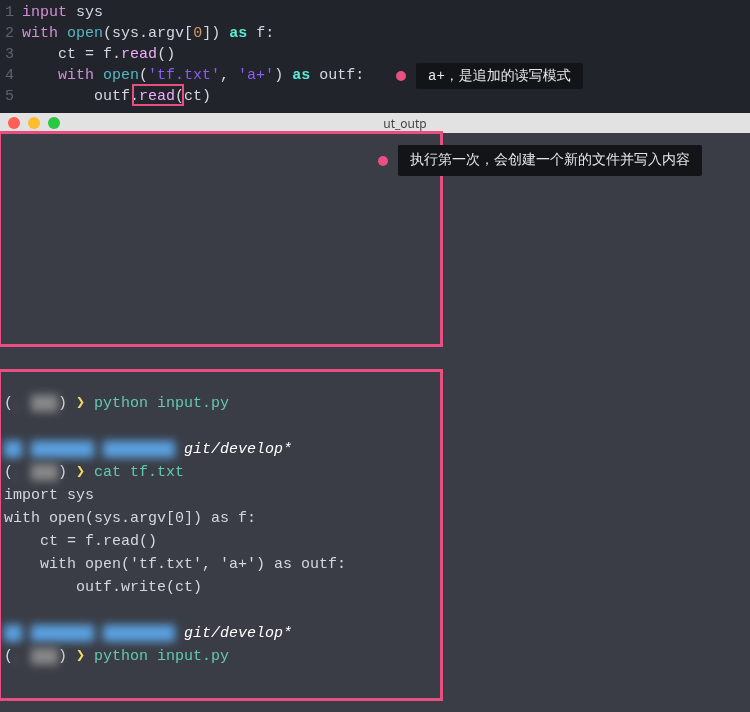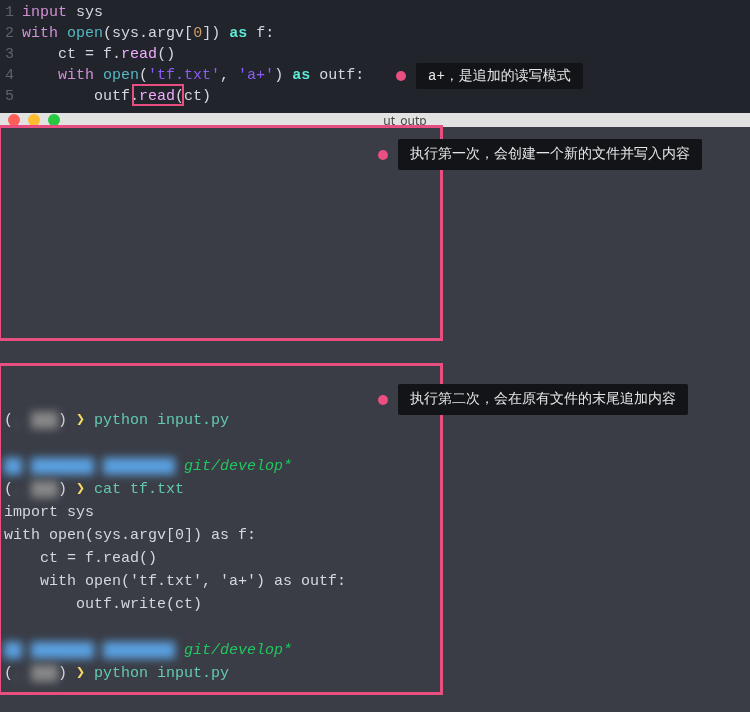--- a/index.html
+++ b/index.html
@@ -60,21 +60,21 @@
     border-radius: 2px;
     white-space: nowrap;
   }
   .hl-box {
     position: absolute;
     border: 2px solid #e84f80;
     pointer-events: none;
   }
 
   .titlebar {
-    height: 14px;
+    height: 20px;
     background: #e2e2e2;
     display: flex;
     align-items: center;
     padding: 0 8px;
     gap: 8px;
   }
   .tl-btn {
     width: 12px; height: 12px; border-radius: 50%;
   }
   .tl-close { background: #ff5f57; }
@@ -95,21 +95,21 @@
     color: #d4d7df;
     padding: 6px 4px 12px 4px;
     font-size: 15px;
     line-height: 23px;
     white-space: pre;
   }
   .tline { white-space: pre; }
   .prompt-paren { color: #d4d7df; }
   .prompt-arrow { color: #f6da64; }
   .prompt-cmd { color: #64c9ae; margin-top: 9px; }
-  .git-tag { color: #22c55e; font-style: italic; }
+  .git-tag { color: #ffffff; font-style: italic; }
   .blur {
     filter: blur(4px);
     color: #5aa0e0;
   }
   .blur-gray { filter: blur(4px); color: #888; }
   .out { color: #d4d7df; }
 
   .term-highlight {
     position: absolute;
     border: 3px solid #e84f80;
@@ -149,19 +149,15 @@
   <div class="term-highlight" style="top:-2px; left:-2px; width:445px; height:216px;"></div>
   
   <div class="term-highlight" style="top:236px; left:-2px; width:445px; height:332px;"></div>
 
   
   <div class="annot" style="top:12px; left:378px;text-align:center;">
     <span class="dot"></span>
     <span class="annot-box">执行第一次，会创建一个新的文件并写入内容</span>
   </div>
   
-  <div class="annot" style="top:257px; left:378px;">
-    <span class="dot"></span>
-    <span class="annot-box">执行第二次，会在原有文件的末尾追加内容</span>
-  </div>
 
   <div id="term-lines"><div class="tline"><span class="prompt-paren">(</span><span class="blur-gray">, ███</span><span class="prompt-paren">) </span><span class="prompt-arrow">❯</span> <span class="prompt-cmd">python input.py</span></div><div class="tline">&nbsp;</div><div class="tline"><span class="blur">██ ███████ ████████</span> <span class="git-tag">git/develop*</span></div><div class="tline"><span class="prompt-paren">(</span><span class="blur-gray">, ███</span><span class="prompt-paren">) </span><span class="prompt-arrow">❯</span> <span class="prompt-cmd">cat tf.txt</span></div><div class="tline"><span class="out">import sys</span></div><div class="tline"><span class="out">with open(sys.argv[0]) as f:</span></div><div class="tline"><span class="out">    ct = f.read()</span></div><div class="tline"><span class="out">    with open('tf.txt', 'a+') as outf:</span></div><div class="tline"><span class="out">        outf.write(ct)</span></div><div class="tline">&nbsp;</div><div class="tline"><span class="blur">██ ███████ ████████</span> <span class="git-tag">git/develop*</span></div><div class="tline"><span class="prompt-paren">(</span><span class="blur-gray">, ███</span><span class="prompt-paren">) </span><span class="prompt-arrow">❯</span> <span class="prompt-cmd">python input.py</span></div><div class="tline">&nbsp;</div></div>
 </div>
 
 </body></html>

